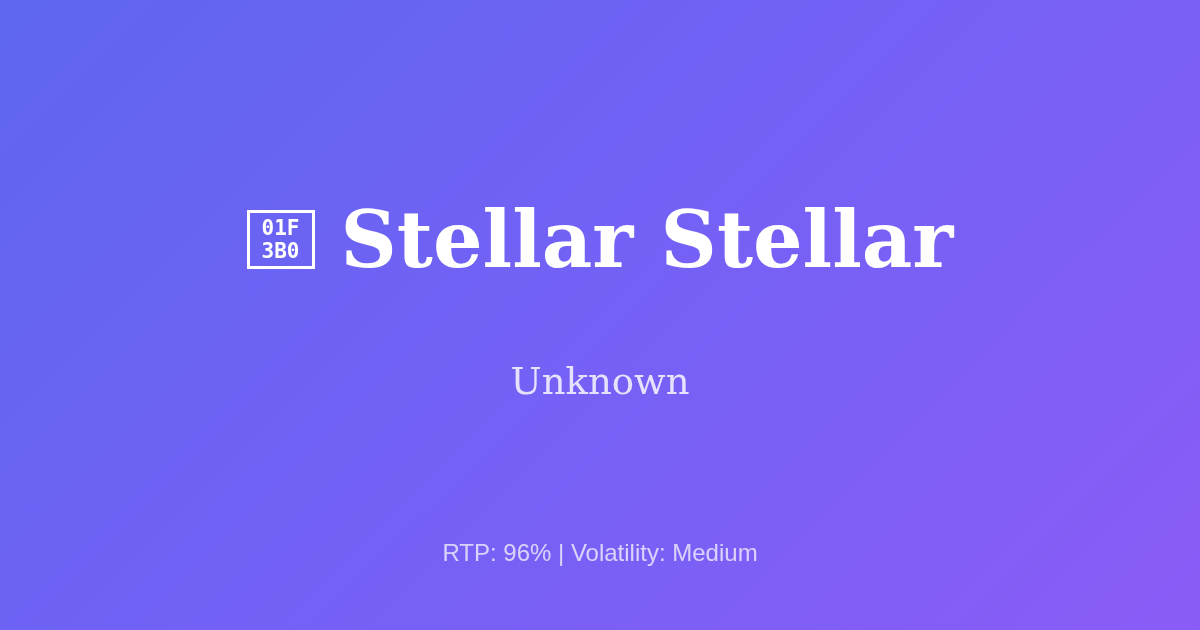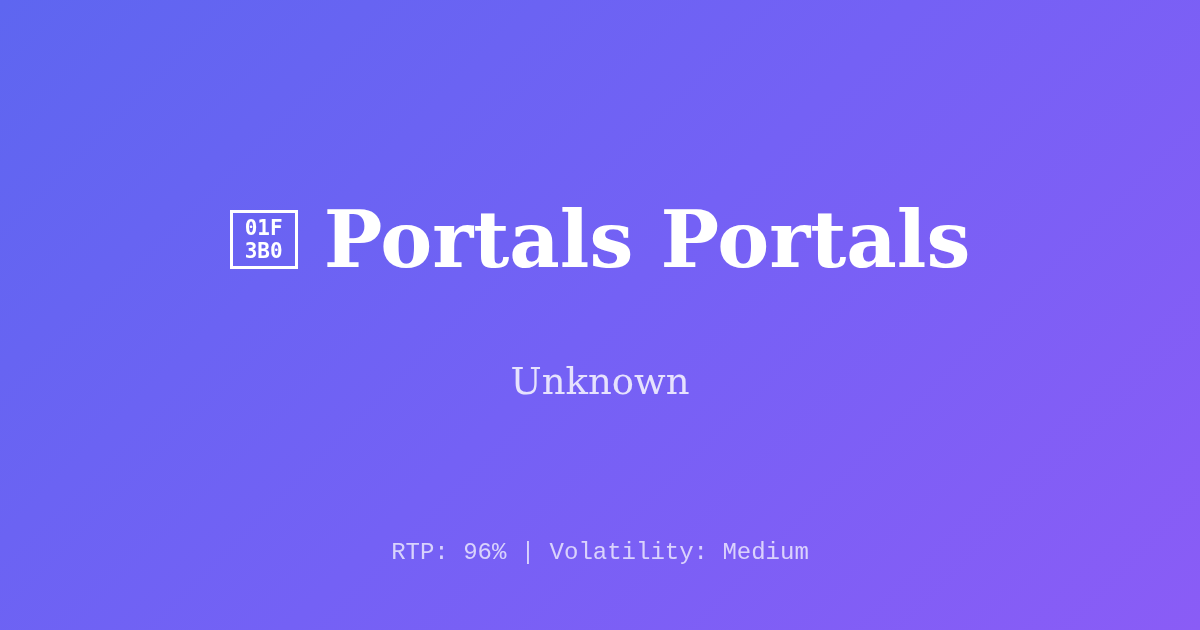--- a/index.html
+++ b/index.html
@@ -83,41 +83,41 @@
 
   
   .footer {
     position:absolute;
     left:0;
     right:0;
     bottom:62px;
     text-align:center;
   }
   .footer-text {
-    font-family:Liberation Mono, monospace;
+    font-family:Liberation Sans, sans-serif;
     font-weight:400;
     font-size:24px;
     line-height:1.2;
     color:rgba(255,255,255,0.72);
     white-space:nowrap;
   }
 </style>
 </head>
 <body>
 
 <div class="hero">
 
   <div class="title-row">
 
     <span class="tofu">
       <span class="tofu-row">01F</span>
       <span class="tofu-row">3B0</span>
     </span>
 
-    <h1 class="title">Portals Portals</h1>
+    <h1 class="title">Stellar Stellar</h1>
 
   </div>
 
   <div class="subtitle">Unknown</div>
 
 </div>
 
 <div class="footer">
   <span class="footer-text">RTP: 96% | Volatility: Medium</span>
 </div>

